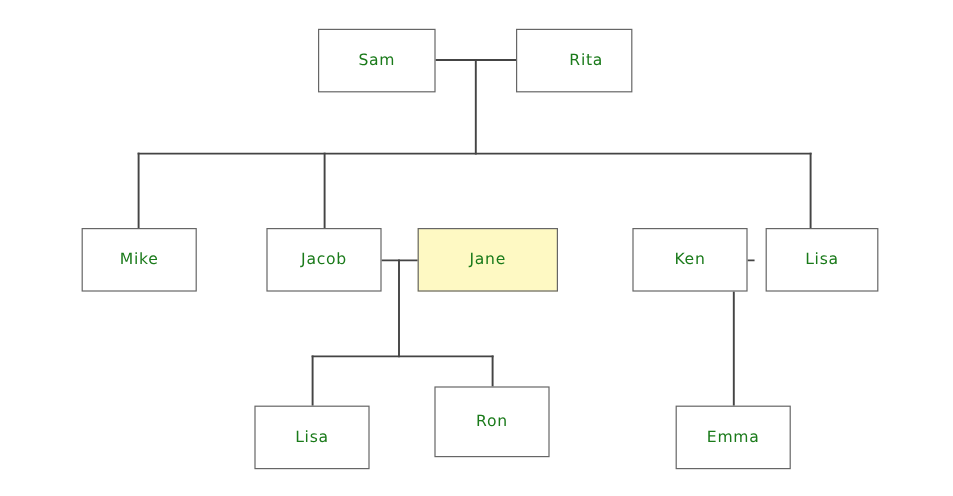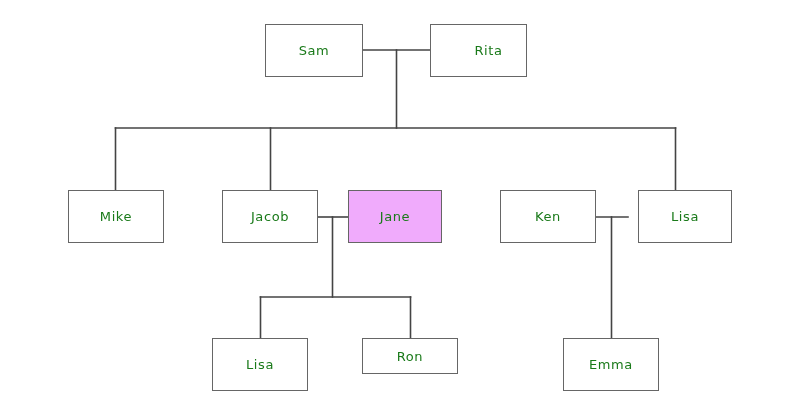--- a/index.html
+++ b/index.html
@@ -75,33 +75,33 @@
       </div>
       <div class="node-box" style="left: 430px; top: 24px; width: 97px; height: 53px; border-color: rgb(102, 102, 102); background: rgb(255, 255, 255); padding-left: 20px;">
         <span class="node-label" style="color: rgb(26, 122, 26);">Rita</span>
       </div>
       <div class="node-box" style="left: 68px; top: 190px; width: 96px; height: 53px; border-color: rgb(102, 102, 102); background: rgb(255, 255, 255);">
         <span class="node-label" style="color: rgb(26, 122, 26);">Mike</span>
       </div>
       <div class="node-box" style="left: 222px; top: 190px; width: 96px; height: 53px; border-color: rgb(102, 102, 102); background: rgb(255, 255, 255);">
         <span class="node-label" style="color: rgb(26, 122, 26);">Jacob</span>
       </div>
-      <div class="node-box" style="left: 348px; top: 190px; width: 94px; height: 53px; border-color: rgb(102, 102, 102); background: #f0abfc;">
+      <div class="node-box" style="left: 348px; top: 190px; width: 117px; height: 53px; border-color: rgb(102, 102, 102); background: #fef9c3;">
         <span class="node-label" style="color: rgb(26, 122, 26);">Jane</span>
       </div>
-      <div class="node-box" style="left: 500px; top: 190px; width: 96px; height: 53px; border-color: rgb(102, 102, 102); background: rgb(255, 255, 255);">
+      <div class="node-box" style="left: 527px; top: 190px; width: 96px; height: 53px; border-color: rgb(102, 102, 102); background: rgb(255, 255, 255);">
         <span class="node-label" style="color: rgb(26, 122, 26);">Ken</span>
       </div>
       <div class="node-box" style="left: 628px; top: 190px; width: 94px; height: 53px; border-color: rgb(102, 102, 102); background: rgb(255, 255, 255); margin-left: 10px;">
         <span class="node-label" style="color: rgb(26, 122, 26);">Lisa</span>
       </div>
       <div class="node-box" style="left: 212px; top: 338px; width: 96px; height: 53px; border-color: rgb(102, 102, 102); background: rgb(255, 255, 255);">
         <span class="node-label" style="color: rgb(26, 122, 26);">Lisa</span>
       </div>
-      <div class="node-box" style="left: 362px; top: 338px; width: 96px; height: 36px; border-color: rgb(102, 102, 102); background: rgb(255, 255, 255);">
+      <div class="node-box" style="left: 362px; top: 322px; width: 96px; height: 59px; border-color: rgb(102, 102, 102); background: rgb(255, 255, 255);">
         <span class="node-label" style="color: rgb(26, 122, 26);">Ron</span>
       </div>
       <div class="node-box" style="left: 563px; top: 338px; width: 96px; height: 53px; border-color: rgb(102, 102, 102); background: rgb(255, 255, 255);">
         <span class="node-label" style="color: rgb(26, 122, 26);">Emma</span>
       </div>
     </div>
 
 </div>
 
 </body></html>

